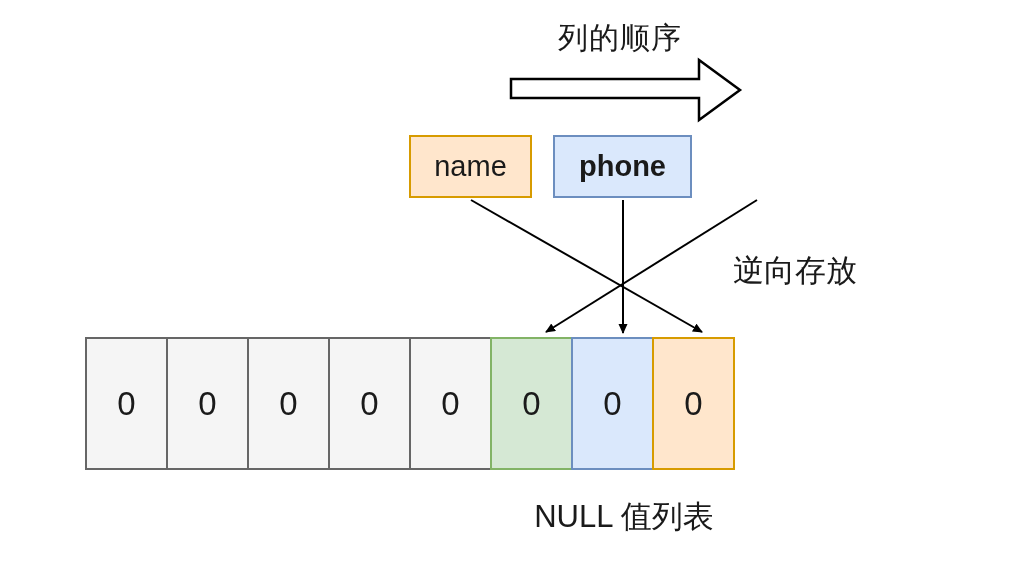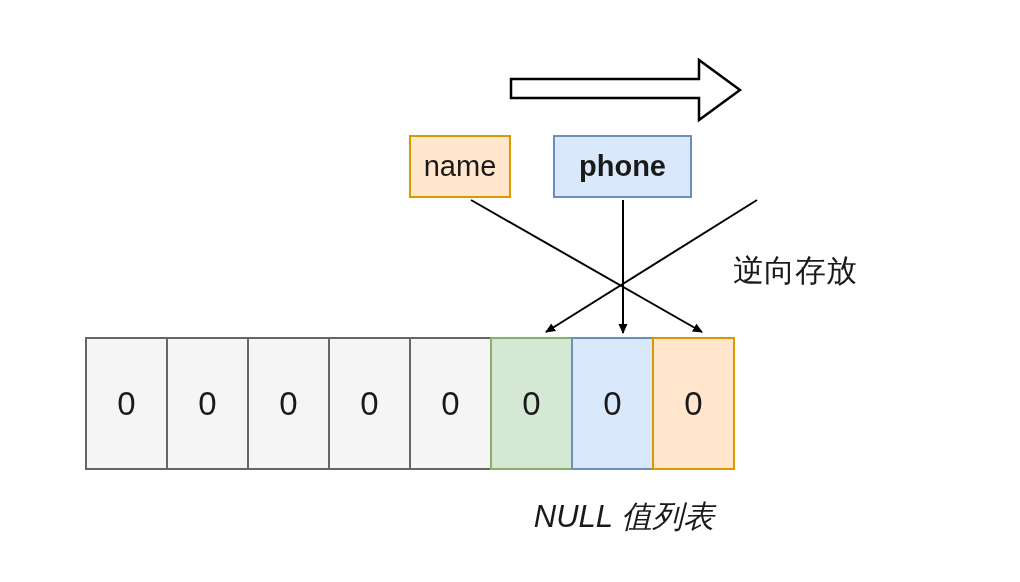--- a/index.html
+++ b/index.html
@@ -24,21 +24,21 @@
     left: 0; top: 0; width: 1020px; height: 582px;
     pointer-events: none;
   }
   .col-box {
     top: 135px; height: 63px;
     border: 2px solid #999;
     box-sizing: border-box;
     display: flex; align-items: center; justify-content: center;
     font-size: 29px;
   }
-  .col-name  { left: 409px; width: 102px; }
+  .col-name  { left: 409px; width: 123px; }
   .col-phone { left: 553px; width: 139px; }
   .col-age   { left: 710px; width: 102px; }
   .bitmap-row {
     left: 85px; top: 337px; height: 133px;
     display: flex;
   }
   .cell {
     width: 83px; height: 133px;
     border: 2px solid #666;
     box-sizing: border-box;
@@ -50,28 +50,28 @@
     left: 710px; top: 250px; width: 170px;
     text-align: center;
     font-size: 31px;
     white-space: nowrap;
   }
   .bottom-label {
     left: 504px; top: 496px; width: 240px;
     text-align: center;
     font-size: 31px;
     white-space: nowrap;
-    font-style: italic;
   }
 </style>
 </head>
 <body>
 
 <div class="canvas">
 
+  <div class="abs title">列的顺序</div>
 
   <svg class="abs svg-layer" viewBox="0 0 1020 582">
     <defs>
       <marker id="arrowhead" markerWidth="11" markerHeight="11" refX="9" refY="4.5" orient="auto" markerUnits="userSpaceOnUse">
         <path d="M0,0 L10,4.5 L0,9 Z" fill="#000000"></path>
       </marker>
     </defs>
 
     <polygon points="511,79 699,79 699,60 740,90 699,120 699,98 511,98" fill="#ffffff" stroke="#000000" stroke-width="2.5" stroke-linejoin="miter"></polygon>
 

